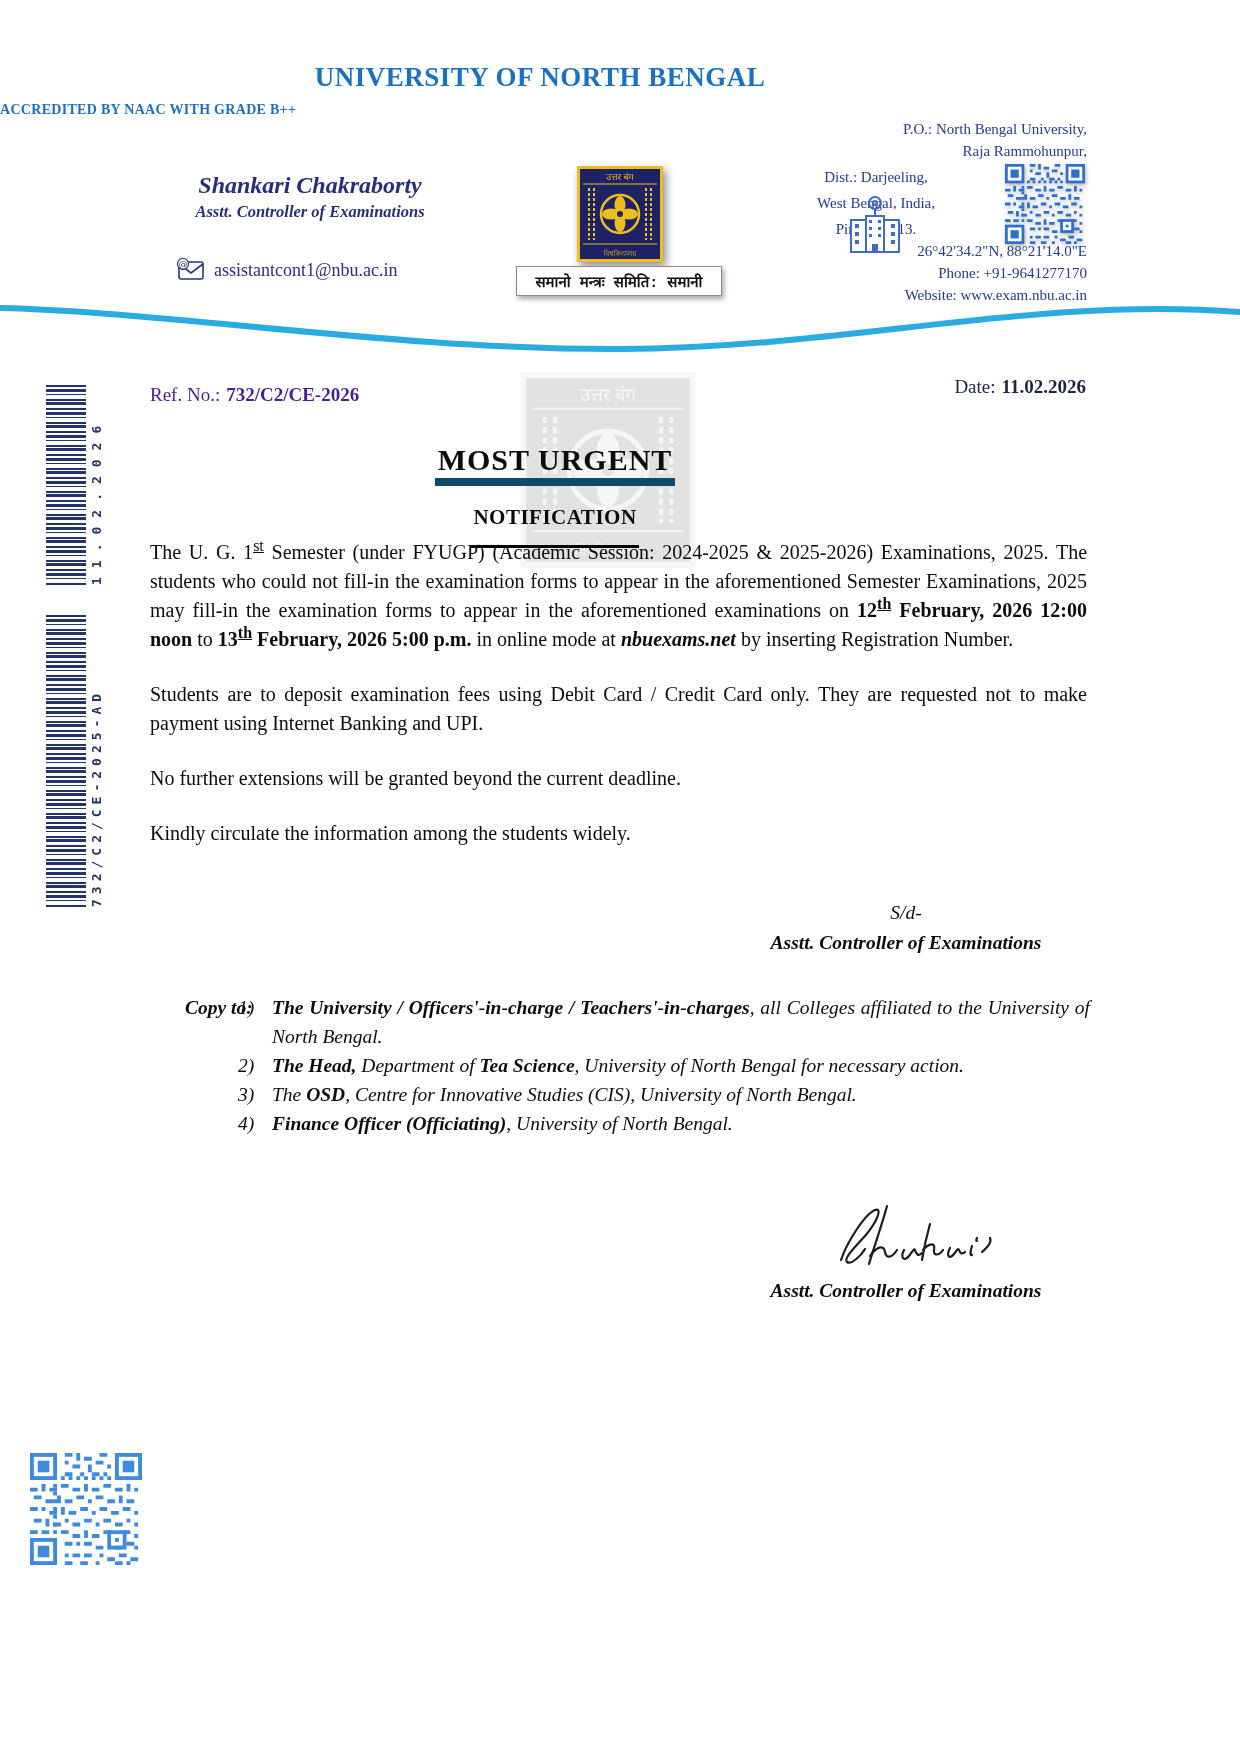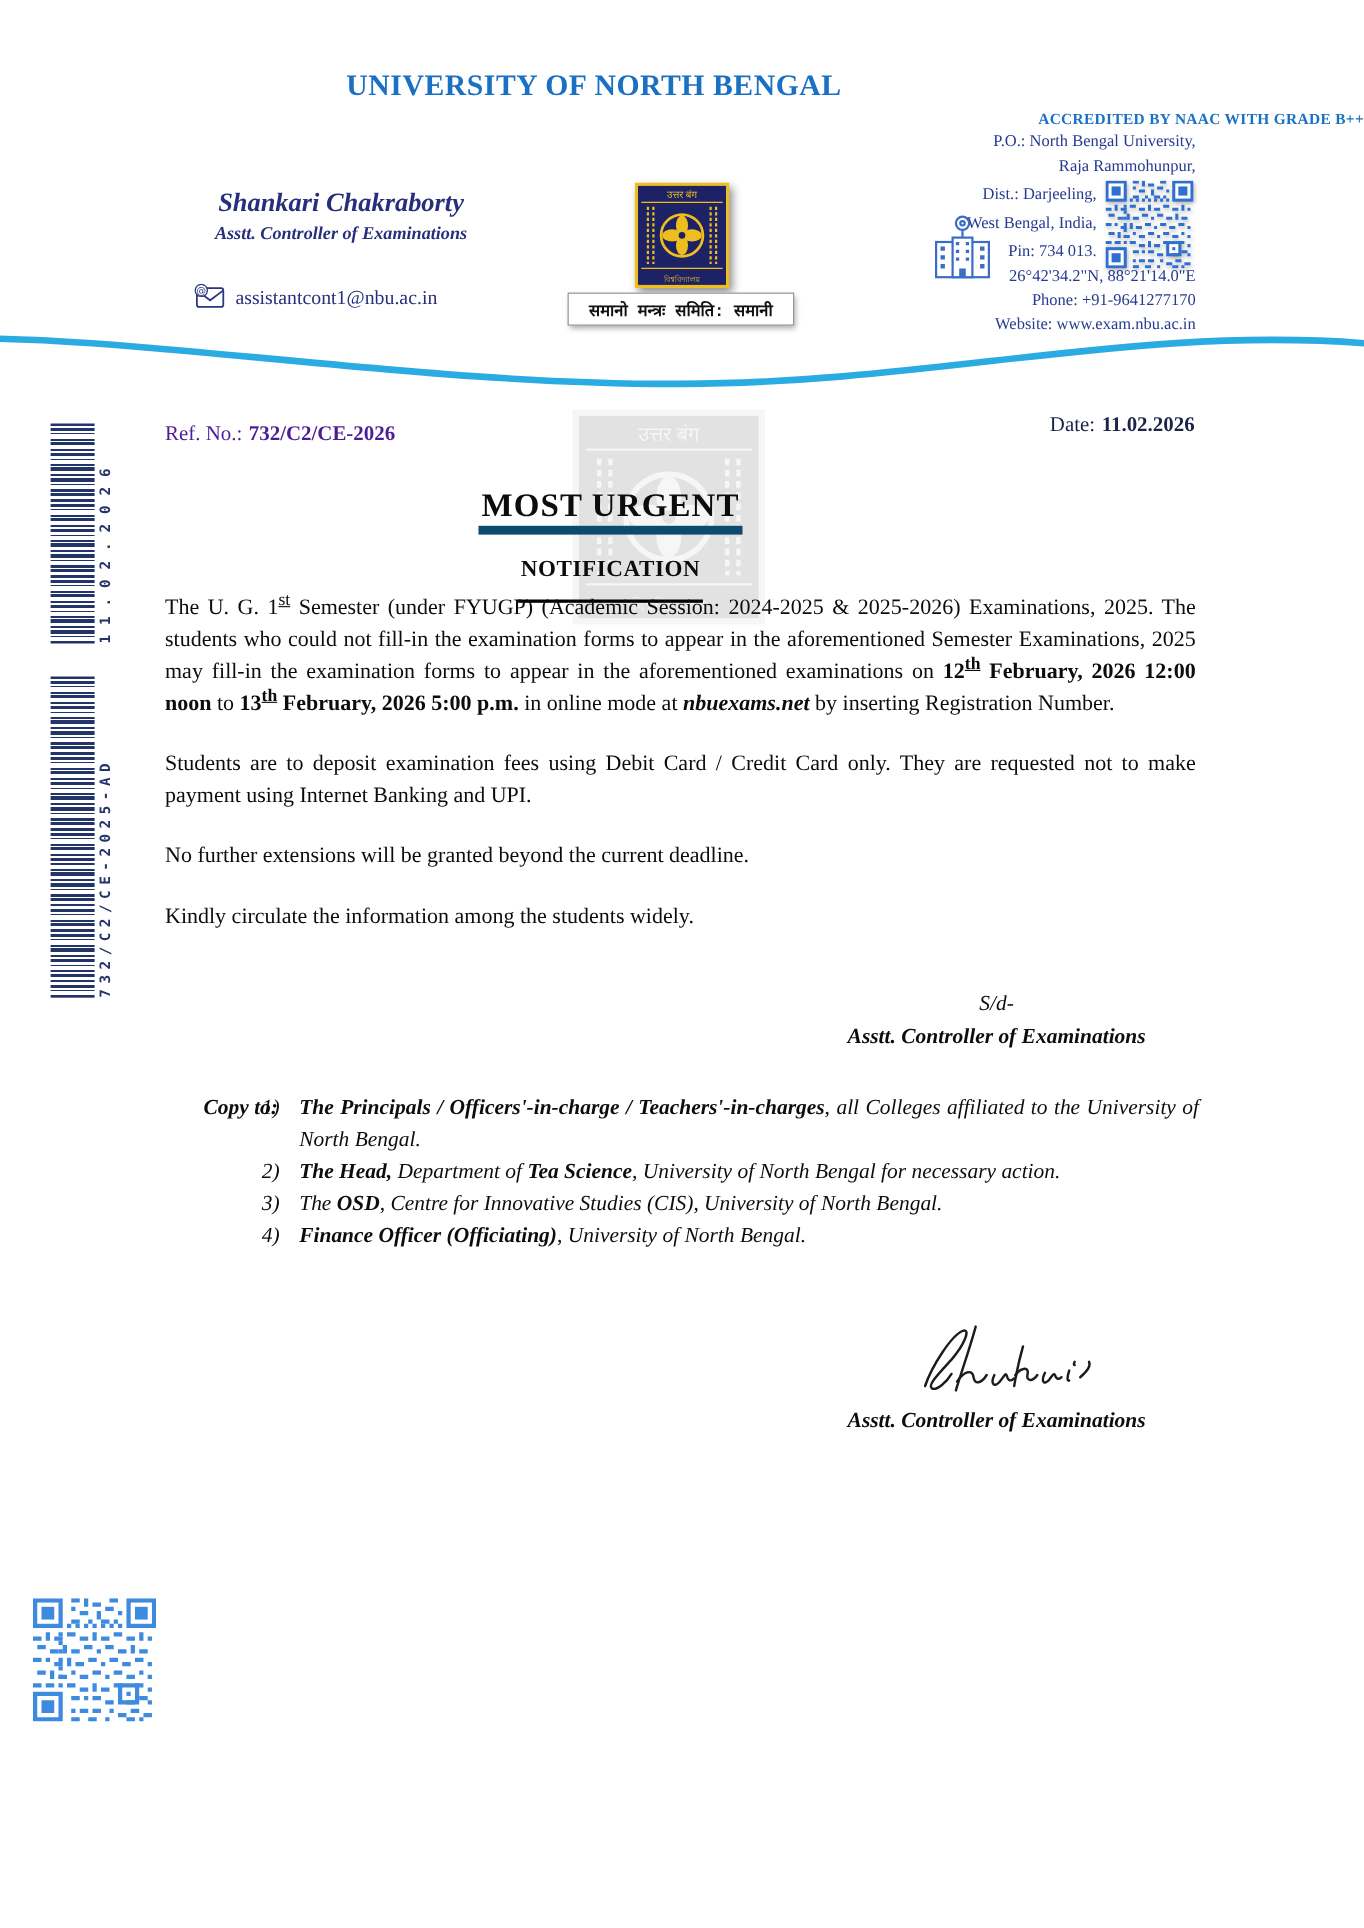--- a/index.html
+++ b/index.html
@@ -3,38 +3,38 @@
 <meta charset="utf-8">
 <title>University Notification</title>
 <style>
   html,body{margin:0;padding:0;background:#ffffff;}
   .page{position:relative;width:1240px;height:1753px;background:#fff;overflow:hidden;
         font-family:"Liberation Serif","DejaVu Serif",serif;color:#0c0c0c;}
 
   
   .uni-title{position:absolute;left:0;top:62px;width:1080px;text-align:center;
              font-size:27px;font-weight:bold;letter-spacing:.5px;color:#1a70c2;}
-  .accred{position:absolute;left:0;top:102px;width:1240px;text-align:right;
+  .accred{position:absolute;left:0;top:102px;width:1240px;text-align:left;
           font-size:14px;font-weight:bold;letter-spacing:.3px;color:#1a70c2;}
 
   .officer{position:absolute;left:120px;top:172px;width:380px;text-align:center;color:#272f7c;}
   .officer-name{font-size:24px;font-weight:bold;font-style:italic;}
   .officer-desig{font-size:16.5px;font-weight:bold;font-style:italic;margin-top:3px;}
   .email-row{position:absolute;left:176px;top:258px;display:flex;align-items:center;gap:8px;color:#272f7c;}
   .email-text{font-size:18px;}
 
   .logo-main{position:absolute;left:577px;top:166px;filter:drop-shadow(3px 4px 4px rgba(0,0,0,.45));}
   .motto-box{position:absolute;left:516px;top:266px;width:204px;height:28px;background:#fff;
              border:1px solid #8a8a8a;box-shadow:2px 3px 5px rgba(0,0,0,.35);
              display:flex;align-items:center;justify-content:center;
              font-size:15px;font-weight:bold;color:#111;font-family:Liberation Mono, monospace;}
 
   .contact{position:absolute;top:118px;right:153px;width:332px;text-align:right;
            font-size:15px;line-height:22px;color:#263a90;}
-  .contact .inset{margin-right:90px;margin-top:4px;}
+  .contact .inset{margin-right:90px;margin-top:4px;text-align:center;}
   .contact-qr{position:absolute;right:0;top:46px;filter:drop-shadow(1px 2px 2px rgba(0,0,0,.3));}
   .building{position:absolute;left:92px;top:76px;}
 
   
   .wave{position:absolute;left:0;top:292px;}
 
   
   .refline{position:absolute;left:150px;top:384px;font-size:19px;color:#4c1d95;}
   .refline b{margin-left:6px;}
   .dateline{position:absolute;right:154px;top:376px;font-size:19px;color:#1b2446;}
@@ -236,21 +236,21 @@
   <div class="signoff">
     <div>S/d-</div>
     <div class="desig">Asstt. Controller of Examinations</div>
   </div>
 
   <div class="copyto">
     <span class="copyto-label">Copy to:</span>
     <div class="copy-items">
       <div class="copy-item">
         <span class="cnum">1)</span>
-        <span class="ctxt"><b>The Principals / Officers'-in-charge / Teachers'-in-charges</b><span>, all Colleges affiliated to the University of North Bengal.</span></span>
+        <span class="ctxt"><b>The University / Officers'-in-charge / Teachers'-in-charges</b><span>, all Colleges affiliated to the University of North Bengal.</span></span>
       </div>
       <div class="copy-item">
         <span class="cnum">2)</span>
         <span class="ctxt"><b>The Head,</b><span> Department of </span><b>Tea Science</b><span>, University of North Bengal for necessary action.</span></span>
       </div>
       <div class="copy-item">
         <span class="cnum">3)</span>
         <span class="ctxt"><span>The </span><b>OSD</b><span>, Centre for Innovative Studies (CIS), University of North Bengal.</span></span>
       </div>
       <div class="copy-item">

